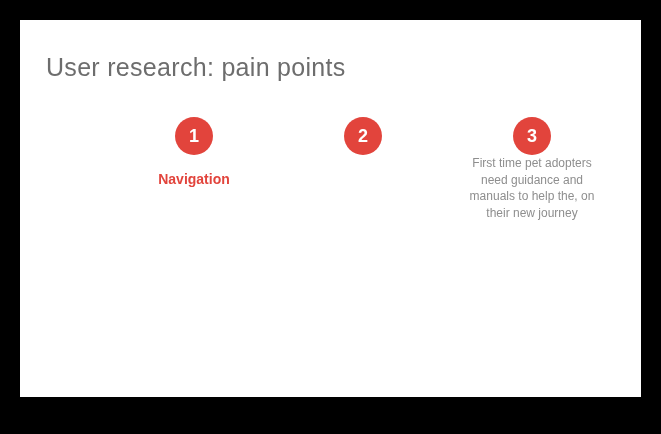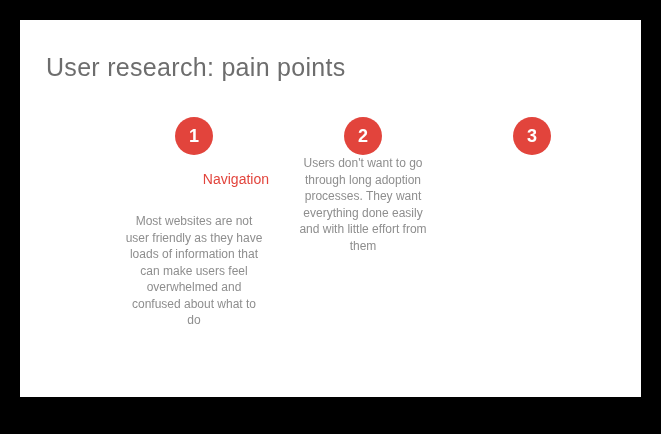--- a/index.html
+++ b/index.html
@@ -46,24 +46,23 @@
     font-size: 18px;
     font-weight: 700;
     line-height: 38px;
     text-align: center;
     margin: 0 auto;
   }
   .col-title {
     margin-top: 10px;
     min-height: 48px;
     font-size: 14px;
-    font-weight: 400;
+    font-weight: 700;
     line-height: 28px;
     color: var(--accent, #e2443c);
-    text-align: right;
   }
   .col-body {
     width: 137px;
     margin: 0 auto;
     font-size: 12px;
     line-height: 16.5px;
     color: #8e8e8e;
   }
 </style>
 </head>
@@ -72,27 +71,26 @@
 <div class="screen">
   <div class="slide">
 
     <h1 class="slide-title">User research: pain points</h1>
 
     <div class="columns">
 
       <div class="column">
         <div class="circle">1</div>
         <div class="col-title">Navigation</div>
-        <div class="col-body">Most websites are not user friendly as they have loads of information that can make users feel overwhelmed and confused about what to do</div>
       </div>
 
       <div class="column">
         <div class="circle">2</div>
-        <div class="col-body">Users don't want to go through long adoption processes. They want everything done easily and with little effort from them</div>
       </div>
 
       <div class="column">
         <div class="circle">3</div>
+        <div class="col-body">First time pet adopters need guidance and manuals to help the, on their new journey</div>
       </div>
 
     </div>
   </div>
 </div>
 
 </body></html>

